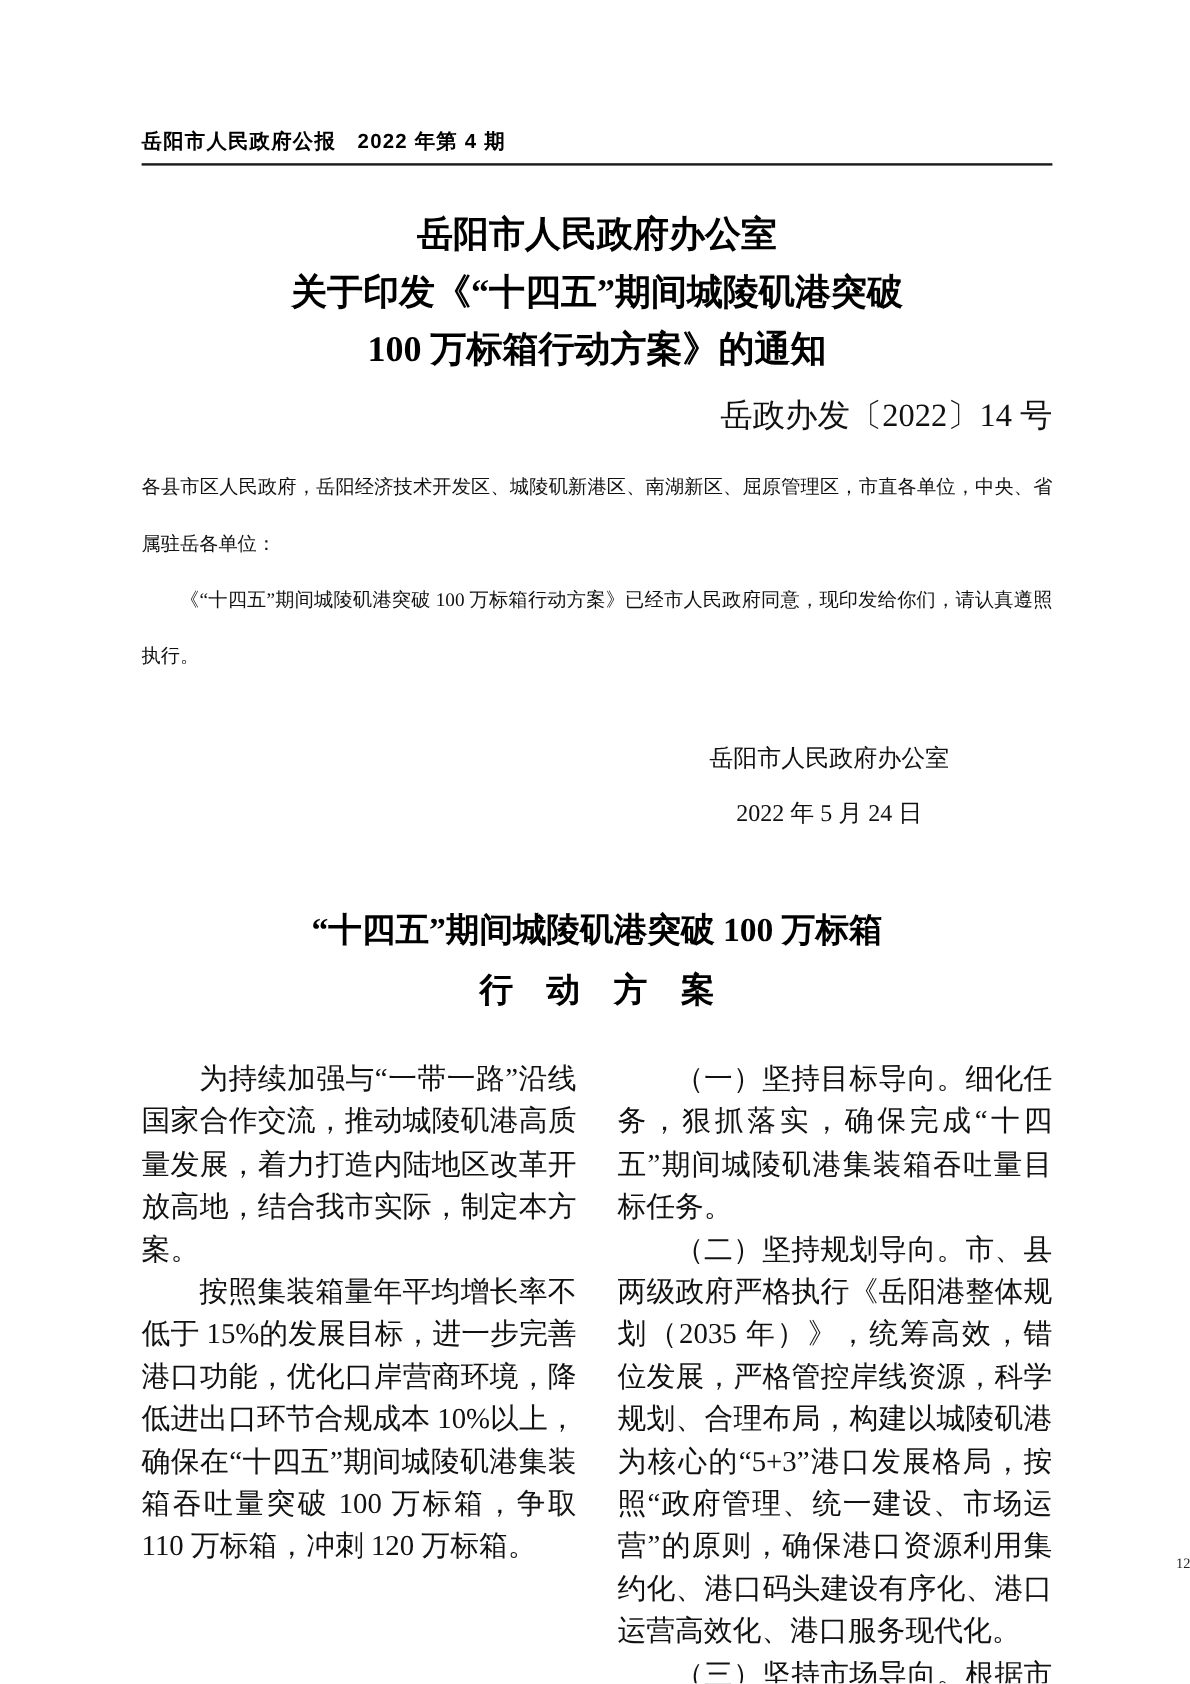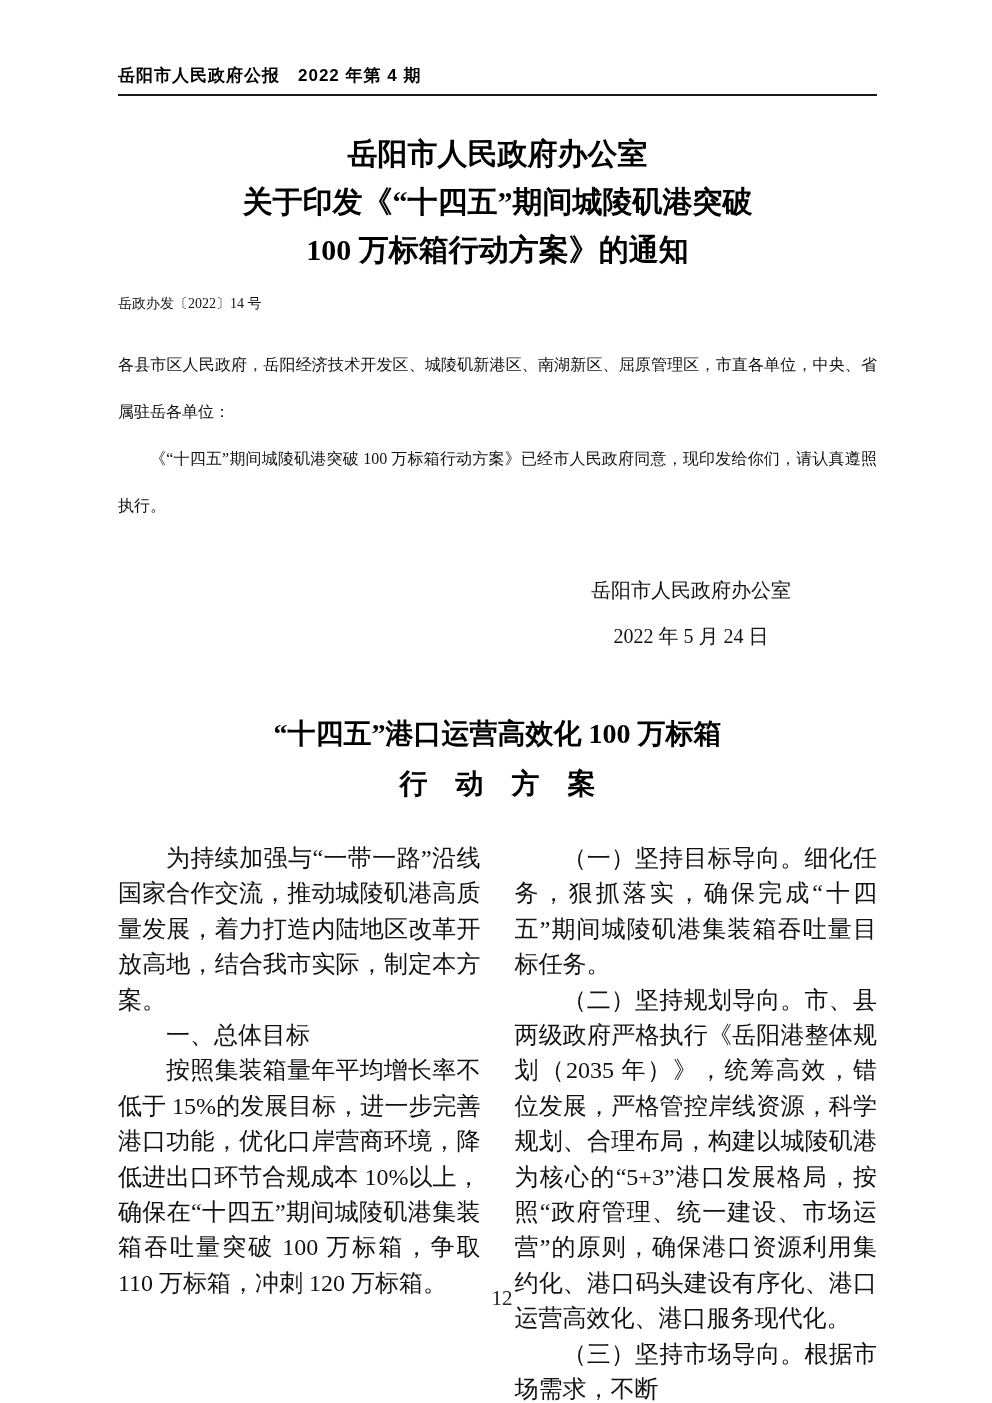--- a/index.html
+++ b/index.html
@@ -10,21 +10,21 @@
     height: 1403px;
     margin: 0 auto;
     background: #ffffff;
     color: #111111;
     font-family: "Liberation Serif", "DejaVu Serif", serif;
     padding: 0 115px 0 118px;
     overflow: hidden;
   }
   
   .masthead {
-    padding-top: 64px;
+    padding-top: 106px;
     font-family: "Liberation Sans", "DejaVu Sans", sans-serif;
     font-weight: 700;
     font-size: 17px;
     letter-spacing: 1px;
     color: #000000;
   }
   .masthead-rule {
     margin-top: 7px;
     border-bottom: 2.5px solid #1a1a1a;
   }
@@ -32,22 +32,22 @@
   .notice-title {
     margin-top: 34px;
     text-align: center;
     font-weight: 700;
     font-size: 30px;
     line-height: 48px;
     color: #000000;
   }
   .doc-number {
     margin-top: 15px;
-    text-align: left;
-    font-size: 14px;
+    text-align: right;
+    font-size: 27px;
     line-height: 30px;
   }
   
   .notice-body {
     margin-top: 22px;
     font-size: 16px;
     line-height: 47px;
     text-align: justify;
     text-justify: inter-ideograph;
   }
@@ -84,22 +84,22 @@
     text-justify: inter-ideograph;
     font-family: Liberation Serif, serif;
   }
   .column p { text-indent: 2em; }
   
   .page-number {
     position: absolute;
     left: 0;
     right: 0;
     bottom: 92px;
-    text-align: center;
-    font-size: 21px;
+    text-align: right;
+    font-size: 12px;
     color: #222222;
     padding-left: 12px;
   }
 </style>
 </head>
 <body>
 
 <div class="page">
 
   <header>
@@ -122,28 +122,27 @@
     </div>
 
     <div class="signature">
       <div>岳阳市人民政府办公室</div>
       <div>2022 年 5 月 24 日</div>
     </div>
   </section>
 
   <section>
     <div class="plan-title">
-      <div>“十四五”港口运营高效化 100 万标箱</div>
+      <div>“十四五”期间城陵矶港突破 100 万标箱</div>
       <div>行　动　方　案</div>
     </div>
 
     <div class="columns">
       <div class="column">
         <p>为持续加强与“一带一路”沿线国家合作交流，推动城陵矶港高质量发展，着力打造内陆地区改革开放高地，结合我市实际，制定本方案。</p>
-        <p>一、总体目标</p>
         <p>按照集装箱量年平均增长率不低于 15%的发展目标，进一步完善港口功能，优化口岸营商环境，降低进出口环节合规成本 10%以上，确保在“十四五”期间城陵矶港集装箱吞吐量突破 100 万标箱，争取 110 万标箱，冲刺 120 万标箱。</p>
       </div>
       <div class="column">
         <p>（一）坚持目标导向。细化任务，狠抓落实，确保完成“十四五”期间城陵矶港集装箱吞吐量目标任务。</p>
         <p>（二）坚持规划导向。市、县两级政府严格执行《岳阳港整体规划（2035 年）》，统筹高效，错位发展，严格管控岸线资源，科学规划、合理布局，构建以城陵矶港为核心的“5+3”港口发展格局，按照“政府管理、统一建设、市场运营”的原则，确保港口资源利用集约化、港口码头建设有序化、港口运营高效化、港口服务现代化。</p>
         <p>（三）坚持市场导向。根据市场需求，不断</p>
       </div>
     </div>
   </section>
 

